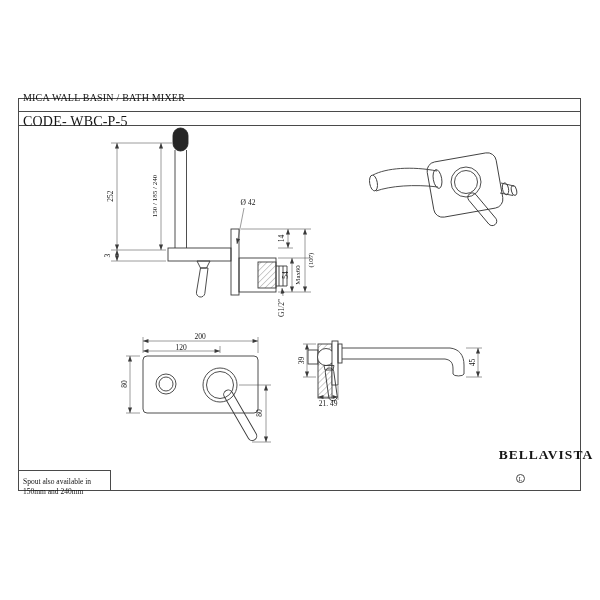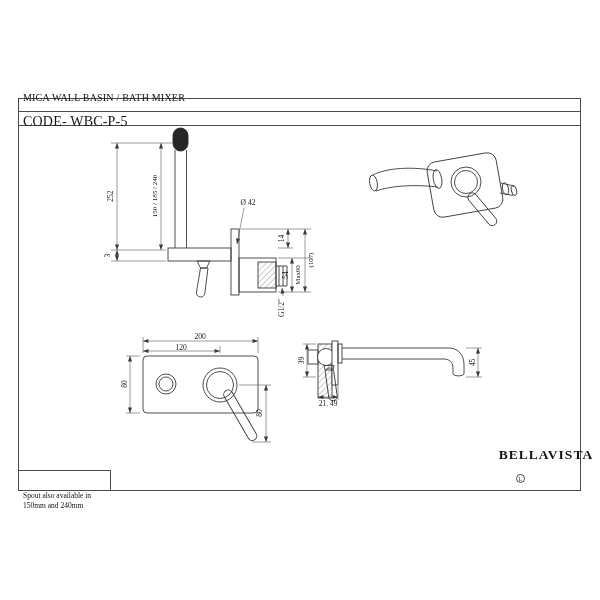--- a/index.html
+++ b/index.html
@@ -4,21 +4,21 @@
 <style>
   html,body{margin:0;padding:0;background:#fff;}
   body{width:600px;height:600px;font-family:"Liberation Serif",serif;color:#151515;position:relative;overflow:hidden;}
   .sheet{position:absolute;inset:0;background:#ffffff;}
   .frame{position:absolute;left:18px;top:98px;width:563px;height:393px;border:1px solid #4a4a4a;box-sizing:border-box;}
   .rule{position:absolute;left:18px;width:563px;height:0;border-top:1px solid #4a4a4a;}
   .rule-1{top:111px;}
   .rule-2{top:125px;}
   .doc-title{position:absolute;left:23px;top:92px;font-size:10px;letter-spacing:.2px;white-space:nowrap;}
   .doc-code{position:absolute;left:23px;top:114px;font-size:14px;letter-spacing:.2px;white-space:nowrap;}
-  .note{position:absolute;left:19px;top:470px;width:92px;height:21px;border-top:1px solid #4a4a4a;border-right:1px solid #4a4a4a;box-sizing:border-box;padding:20px 0 0 4px;font-size:7.5px;line-height:1.3;}
+  .note{position:absolute;left:19px;top:470px;width:92px;height:21px;border-top:1px solid #4a4a4a;border-right:1px solid #4a4a4a;box-sizing:border-box;padding:6px 0 0 4px;font-size:7.5px;line-height:1.3;}
   .logo{position:absolute;left:472px;top:447px;width:100px;text-align:center;font-size:13.5px;font-weight:bold;letter-spacing:1px;white-space:nowrap;margin-left:24px;}
   .mark{position:absolute;left:516px;top:474px;width:9px;height:9px;border:0.8px solid #4a4a4a;border-radius:50%;font-size:5.5px;line-height:8.5px;text-align:center;box-sizing:border-box;}
   svg.draw{position:absolute;left:0;top:0;}
   svg text{font-family:"Liberation Serif",serif;}
 </style>
 </head>
 <body>
 
 <div class="sheet">
   <div class="frame"></div>

